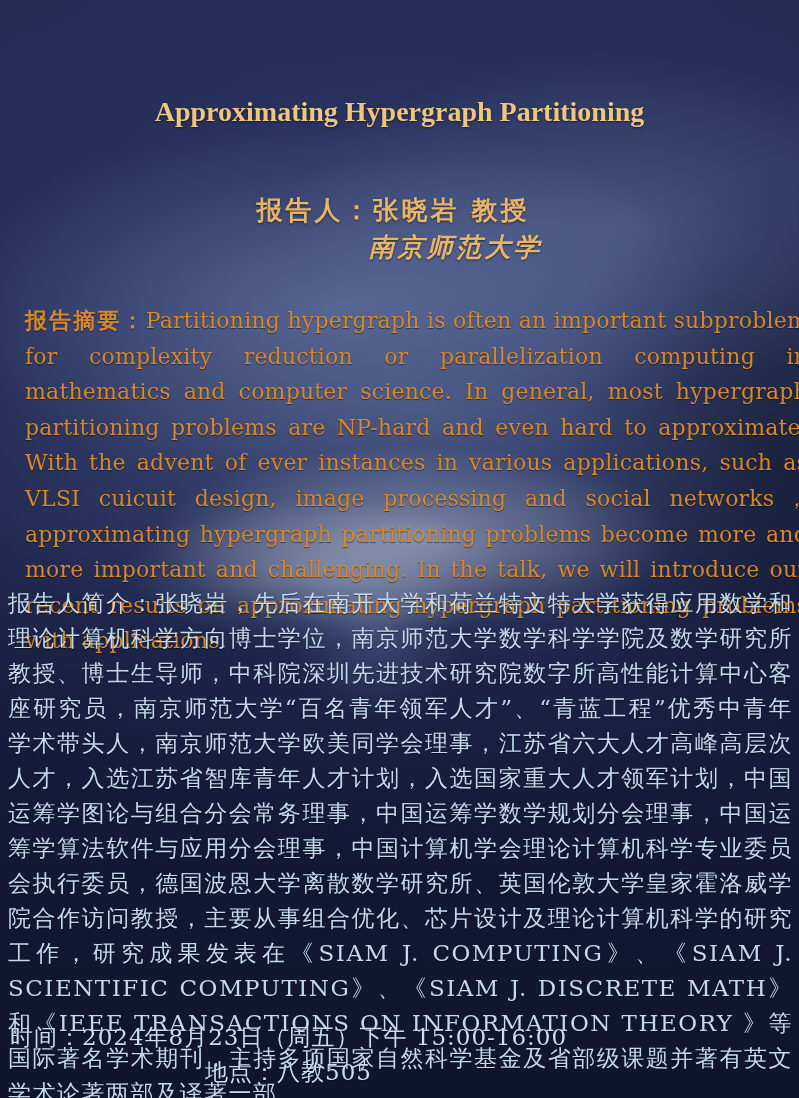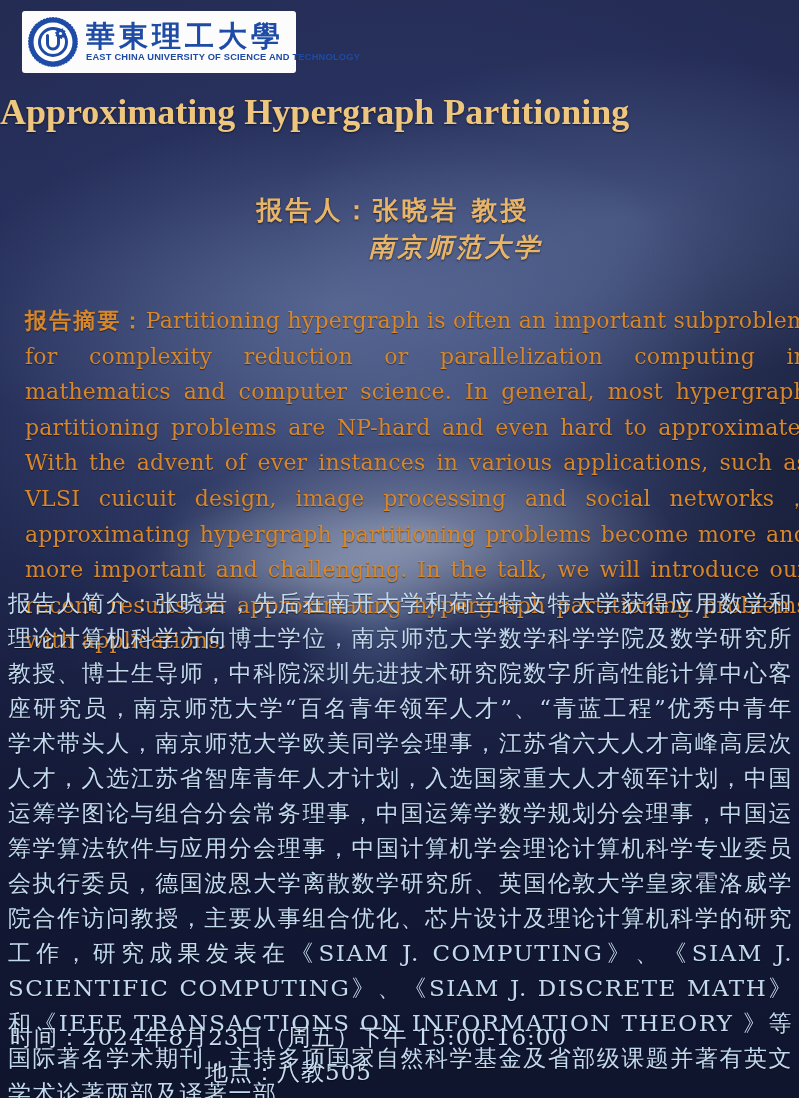--- a/index.html
+++ b/index.html
@@ -36,22 +36,22 @@
   }
   .logo-en{
     color:#1d4ba5;font-weight:bold;font-size:9.3px;line-height:12px;
     letter-spacing:0.2px;white-space:nowrap;
     font-family:"Liberation Sans","DejaVu Sans",sans-serif;
   }
 
   
   .title{
     position:absolute;top:92px;left:0;right:0;
-    text-align:left;color:#eec67e;font-weight:bold;
-    font-size:36px;line-height:40px;
+    text-align:center;color:#eec67e;font-weight:bold;
+    font-size:28px;line-height:40px;
     font-family:"Liberation Serif","DejaVu Serif",serif;
     text-shadow:0 1px 2px rgba(0,0,0,0.55);
   }
 
   
   .speaker{
     position:absolute;top:192px;left:50%;transform:translateX(-50%);
     color:#e7b468;font-weight:bold;font-size:26px;line-height:37px;
     letter-spacing:3px;white-space:nowrap;
     text-shadow:0 1px 2px rgba(0,0,0,0.55);
@@ -83,36 +83,20 @@
     text-shadow:0 1px 1px rgba(0,0,0,0.5);
     text-align:center;
   }
   .footer .row{white-space:nowrap;}
 </style>
 </head>
 <body>
 
 <div class="poster">
 
-  <div class="logo-box">
-    <svg class="logo-seal" viewBox="0 0 52 52" xmlns="http://www.w3.org/2000/svg">
-      <circle cx="26" cy="26" r="25" fill="#1d4ba5"></circle>
-      <circle cx="26" cy="26" r="19.5" fill="#ffffff"></circle>
-      <circle cx="26" cy="26" r="25" fill="none" stroke="#ffffff" stroke-width="1.2" stroke-dasharray="1.1 2.1" opacity="0.85"></circle>
-      <circle cx="26" cy="26" r="13.5" fill="#ffffff" stroke="#1d4ba5" stroke-width="3"></circle>
-      <path d="M20.5 19.5 v8 a5.5 5.5 0 0 0 11 0 v-8" fill="none" stroke="#1d4ba5" stroke-width="3" stroke-linecap="round"></path>
-      <circle cx="33.5" cy="17.5" r="4.6" fill="#1d4ba5"></circle>
-      <circle cx="33.5" cy="17.5" r="4.6" fill="none" stroke="#1d4ba5" stroke-width="1.6" stroke-dasharray="1.4 1.4"></circle>
-      <circle cx="33.5" cy="17.5" r="1.6" fill="#ffffff"></circle>
-    </svg>
-    <div class="logo-text">
-      <div class="logo-cn">華東理工大學</div>
-      <div class="logo-en">EAST CHINA UNIVERSITY OF SCIENCE AND TECHNOLOGY</div>
-    </div>
-  </div>
 
   <div class="title">
     <div>Approximating Hypergraph Partitioning</div>
   </div>
 
   <div class="speaker">
     <div>报告人：张晓岩  教授</div>
     <div class="speaker-line2">南京师范大学</div>
   </div>
 

